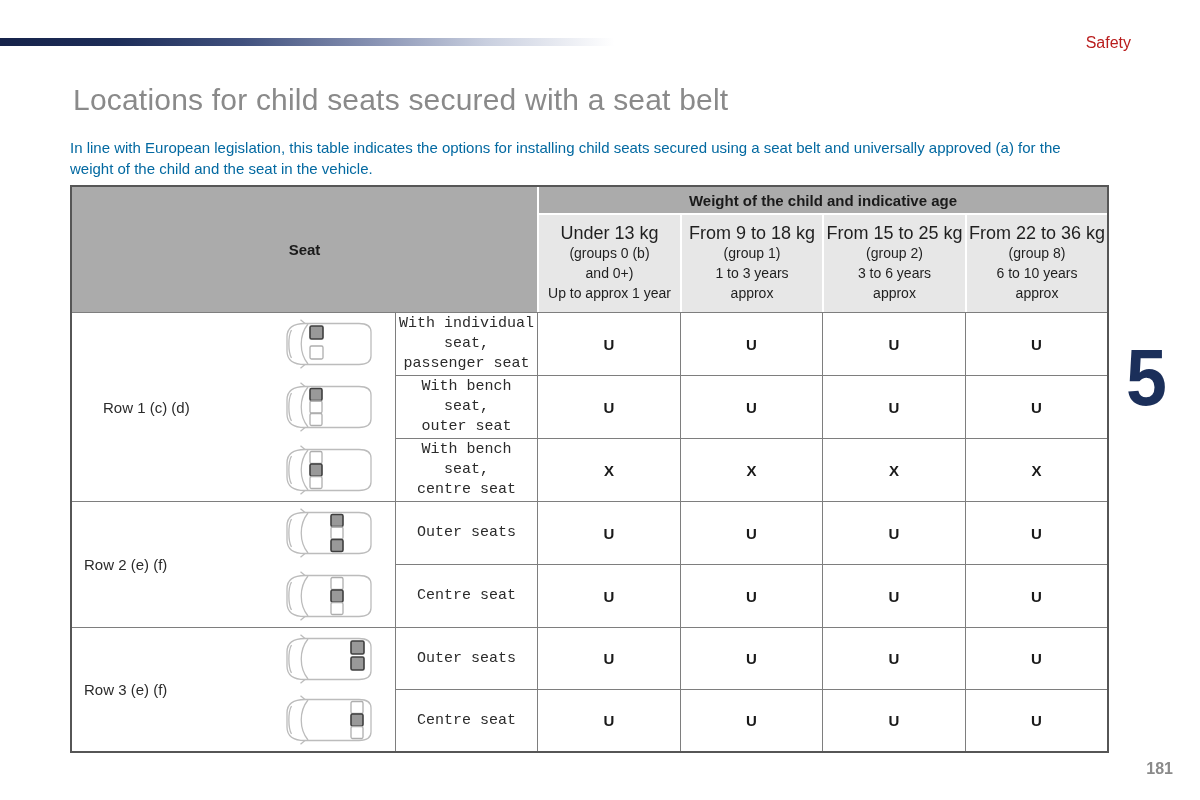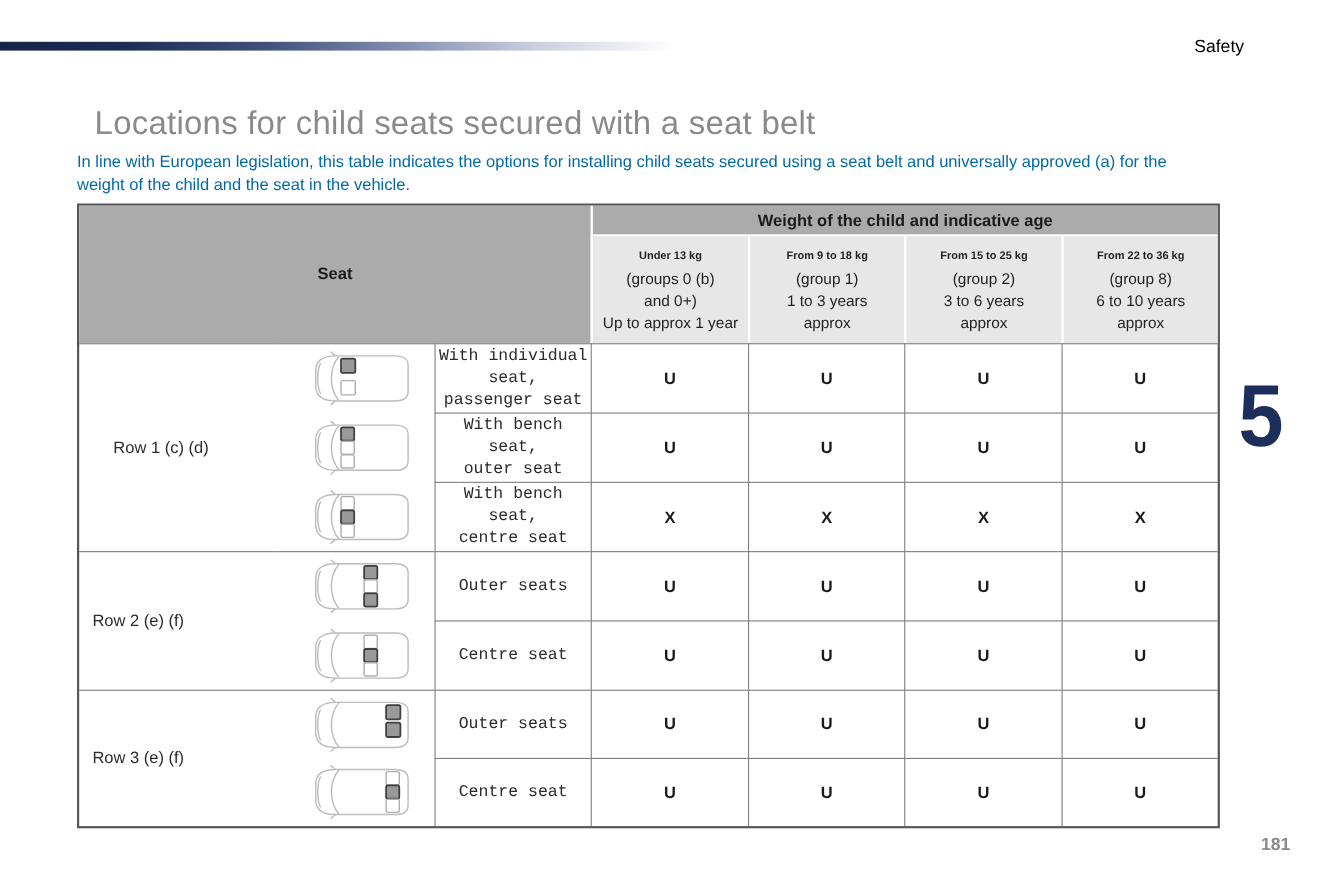--- a/index.html
+++ b/index.html
@@ -9,21 +9,21 @@
     font-family:"Liberation Sans", sans-serif;
     -webkit-font-smoothing:antialiased;
   }
   
   .top-gradient-bar{
     position:absolute;left:0;top:38px;width:640px;height:8px;
     background:linear-gradient(to right,#16234a 0%,#1d2d58 18%,#41517e 38%,#8691b2 58%,#c9cfdf 76%,rgba(255,255,255,0) 96%);
   }
   .header-label{
     position:absolute;top:34px;right:69px;
-    font-size:16px;color:#000000;
+    font-size:16px;color:#b91c1c;
   }
   .page-title{
     position:absolute;left:70px;top:80px;width:1000px;
     font-size:30px;color:#8a8a8a;font-weight:400;letter-spacing:0.2px;
   }
   .intro-text{
     position:absolute;left:70px;top:137px;width:1060px;
     font-size:15px;line-height:21px;color:#0369a1;white-space:pre-line;
   }
   .chapter-number{
@@ -53,21 +53,21 @@
   .th-weight{
     grid-column:4/8;grid-row:1;background:#ababab;
     border-left:2px solid #ffffff;border-bottom:2px solid #ffffff;
     display:flex;align-items:center;justify-content:center;
     font-size:15px;font-weight:700;color:#1a1a1a;
   }
   .th-sub{
     grid-row:2;background:#e7e7e7;border-left:2px solid #ffffff;
     text-align:center;padding-top:8px;color:#1f1f1f;
   }
-  .th-sub .sub-title{display:block;font-size:10px;font-weight:700;line-height:20px;}
+  .th-sub .sub-title{display:block;font-size:18px;font-weight:400;line-height:20px;}
   .th-sub .sub-lines{display:block;font-size:14px;line-height:20px;white-space:pre-line;}
   .c4{grid-column:4;} .c5{grid-column:5;} .c6{grid-column:6;} .c7{grid-column:7;}
   
   .td{border-top:1px solid #7e7e7e;}
   .td-label{
     display:flex;align-items:center;padding-left:12px;
     font-size:15px;color:#2b2b2b;
   }
   .td-car{display:flex;align-items:center;justify-content:center;}
   .td-car.no-top{border-top:none;}
@@ -80,21 +80,21 @@
     border-left:1px solid #7e7e7e;
     display:flex;align-items:center;justify-content:center;
     font-size:15px;font-weight:700;color:#1a1a1a;
   }
 </style>
 </head>
 <body>
 
 <div class="top-gradient-bar"></div>
 <div class="header-label">Safety</div>
-<h1 class="page-title" style="margin:16px;">Locations for child seats secured with a seat belt</h1>
+<h1 class="page-title" style="margin:3px;">Locations for child seats secured with a seat belt</h1>
 <p class="intro-text" style="margin:0;">In line with European legislation, this table indicates the options for installing child seats secured using a seat belt and universally approved (a) for the
 weight of the child and the seat in the vehicle.</p>
 <div class="chapter-number">5</div>
 <div class="page-number">181</div>
 
 <div class="seat-table" id="seat-table">
   <div class="th-seat">Seat</div>
   <div class="th-weight">Weight of the child and indicative age</div>
 
   <div class="th-sub c4">

